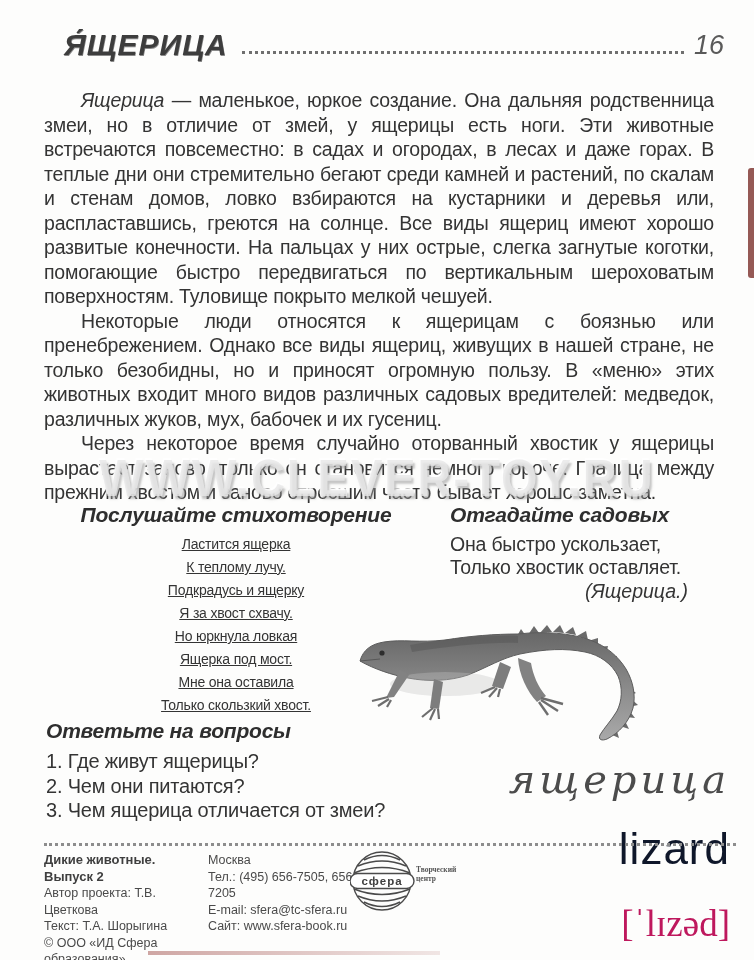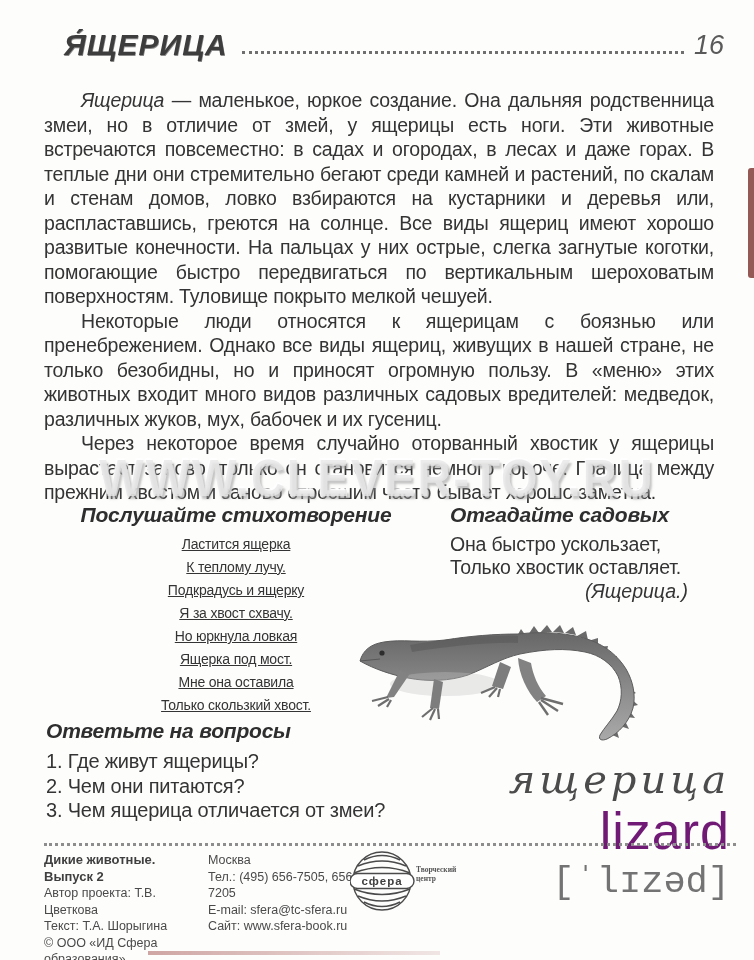--- a/index.html
+++ b/index.html
@@ -35,22 +35,22 @@
   .riddle{position:absolute; left:450px; top:503px; width:248px;}
   .riddle .line{font-size:19.5px; line-height:23px; letter-spacing:-0.2px;}
   .riddle .answer{font-size:19.5px; line-height:24px; font-style:italic; text-align:right; padding-right:10px;}
   .questions{position:absolute; left:46px; top:719px; width:430px;}
   .questions .item{font-size:20px; line-height:24.5px; letter-spacing:-0.2px;}
   
   .lizard{position:absolute; left:350px; top:597px; width:400px; height:160px; margin:0;}
   
   .vocab{position:absolute; right:24px; top:756px; width:330px; text-align:right;}
   .vocab .ru{font-family:"DejaVu Serif", serif; font-style:italic; font-size:40px; letter-spacing:4px; color:#4c4c4c; line-height:46px;}
-  .vocab .en{font-size:52px; color:#701a75; letter-spacing:1px; line-height:58px; margin-top:0;}
-  .vocab .tr{font-family:Liberation Mono, monospace; font-size:37px; color:#737373; line-height:44px; margin-top:0;}
+  .vocab .en{font-size:44px; color:#0f172a; letter-spacing:1px; line-height:58px; margin-top:18px;}
+  .vocab .tr{font-family:Liberation Serif, serif; font-size:37px; color:#be185d; line-height:44px; margin-top:24px;}
   
   .footrule{position:absolute; left:44px; top:843px; width:692px; border-top:3px dotted #8d8d8d; height:0;}
   .fcol{position:absolute; top:852px; font-size:12.5px; line-height:16.5px; color:#4a4a4a;}
   .fcol1{left:44px; width:160px;}
   .fcol2{left:208px; width:150px;}
   .fcol .b{font-weight:bold; font-size:13px; color:#3f3f3f;}
   .logo{position:absolute; left:350px; top:848px;}
   .logo-cap{position:absolute; left:416px; top:866px; width:48px; font-size:7.5px; line-height:8.5px; color:#555; font-weight:bold;font-family:Liberation Serif, serif;}
   
   .art-right{position:absolute; right:0; top:168px; width:6px; height:110px; background:#7b2f2b; opacity:.8; border-radius:3px 0 0 3px;}

